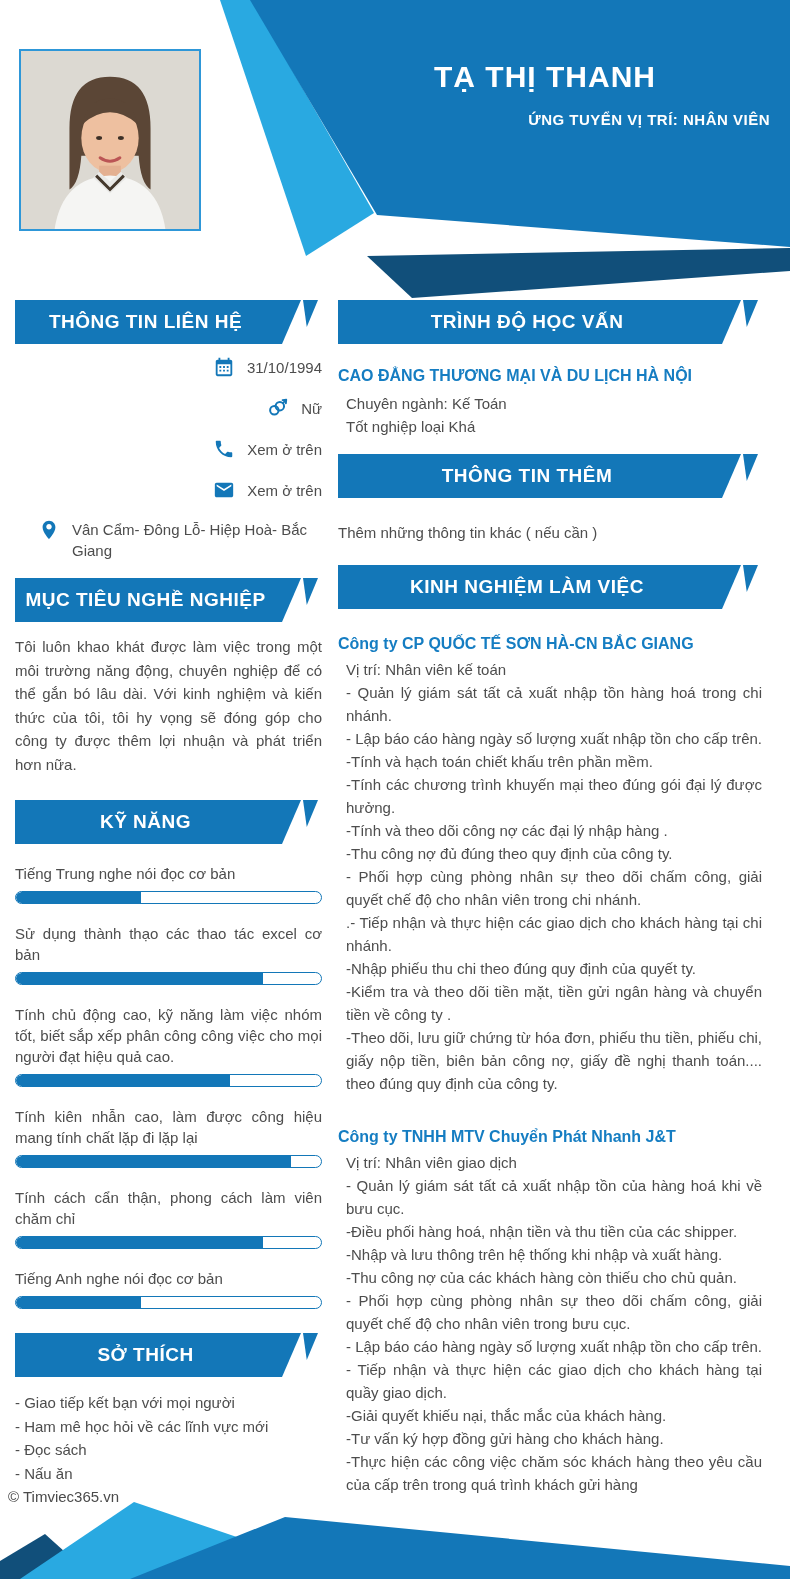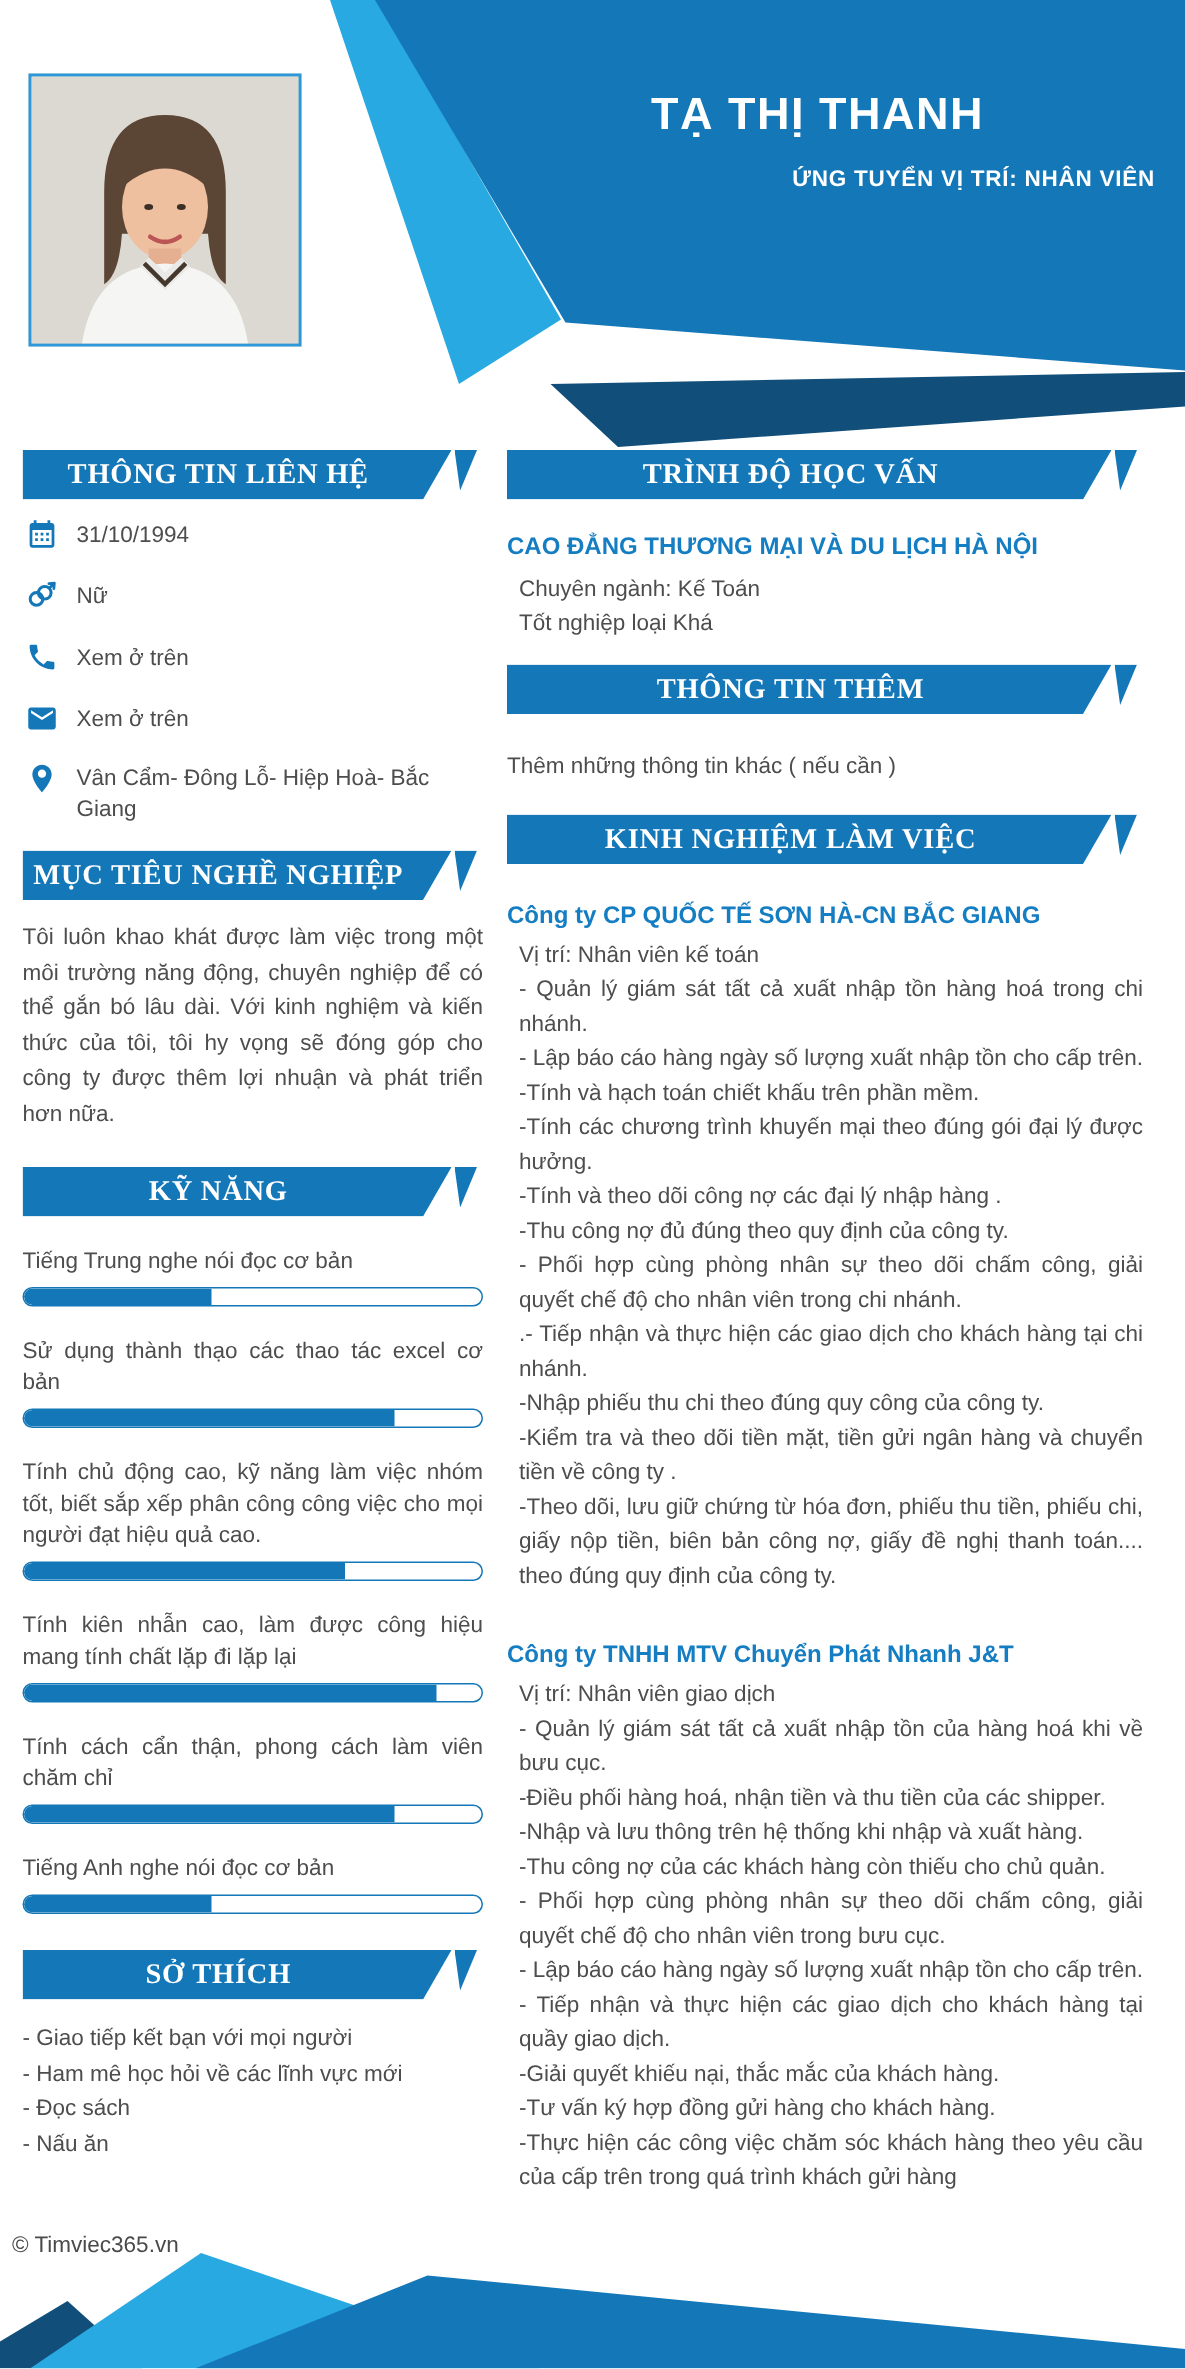--- a/index.html
+++ b/index.html
@@ -29,34 +29,34 @@
   .photo-frame{
     position:absolute;left:19px;top:49px;width:182px;height:182px;
     border:2px solid #2e97d8;background:#dcd9d2;
   }
   .photo-frame svg{display:block;width:100%;height:100%;}
   
   .col{position:absolute;top:300px;}
   .col-left{left:15px;width:307px;}
   .col-right{left:338px;width:424px;}
   
-  .banner{position:relative;height:33px;font-family:Liberation Serif, serif;}
+  .banner{position:relative;height:44px;}
   .banner .bmain{
     position:absolute;inset:0;background:var(--primary);
     clip-path:polygon(0 0,calc(100% - 21px) 0,calc(100% - 40px) 100%,0 100%);
     display:flex;align-items:center;justify-content:center;padding-right:46px;
   }
   .banner .bmain span{color:#fff;font-size:19px;font-weight:bold;letter-spacing:.5px;white-space:nowrap;}
   .banner .btri{
     position:absolute;top:0;right:4px;width:15px;height:27px;background:var(--primary);
     clip-path:polygon(0 0,100% 0,25% 100%);
   }
   
   .contact-list{margin-top:11px;}
-  .contact-row{display:flex;align-items:center;gap:12px;margin:0 0 17px 2px;min-height:24px;}
+  .contact-row{display:flex;align-items:center;gap:12px;margin:0 0 17px 2px;min-height:24px;justify-content:flex-end;}
   .contact-row.top{align-items:flex-start;}
   .contact-row svg{flex:0 0 22px;width:22px;height:22px;}
   .contact-row .ctext{line-height:21px;max-width:250px;}
   
   .para{margin-top:13px;line-height:23.5px;text-align:justify;}
   .mt-sec{margin-top:24px;}
   
   .skills{margin-top:4px;}
   .skill{margin-top:19px;}
   .skill-label{line-height:21px;text-align:justify;}
@@ -264,21 +264,21 @@
     <div class="duties">
 
     <div class="duty">- Quản lý giám sát tất cả xuất nhập tồn hàng hoá trong chi nhánh.</div>
         <div class="duty">- Lập báo cáo hàng ngày số lượng xuất nhập tồn cho cấp trên.</div>
         <div class="duty">-Tính và hạch toán chiết khấu trên phần mềm.</div>
         <div class="duty">-Tính các chương trình khuyến mại theo đúng gói đại lý được hưởng.</div>
         <div class="duty">-Tính và theo dõi công nợ các đại lý nhập hàng .</div>
         <div class="duty">-Thu công nợ đủ đúng theo quy định của công ty.</div>
         <div class="duty">- Phối hợp cùng phòng nhân sự theo dõi chấm công, giải quyết chế độ cho nhân viên trong chi nhánh.</div>
         <div class="duty">.- Tiếp nhận và thực hiện các giao dịch cho khách hàng tại chi nhánh.</div>
-        <div class="duty">-Nhập phiếu thu chi theo đúng quy công của công ty.</div>
+        <div class="duty">-Nhập phiếu thu chi theo đúng quy định của quyết ty.</div>
         <div class="duty">-Kiểm tra và theo dõi tiền mặt, tiền gửi ngân hàng và chuyển tiền về công ty .</div>
         <div class="duty">-Theo dõi, lưu giữ chứng từ hóa đơn, phiếu thu tiền, phiếu chi, giấy nộp tiền, biên bản công nợ, giấy đề nghị thanh toán.... theo đúng quy định của công ty.</div>
       </div>
   </div>
 
   <div class="job2">
     <div class="company">Công ty TNHH MTV Chuyển Phát Nhanh J&amp;T</div>
     <div class="position">Vị trí: Nhân viên giao dịch</div>
     <div class="duties">
 

